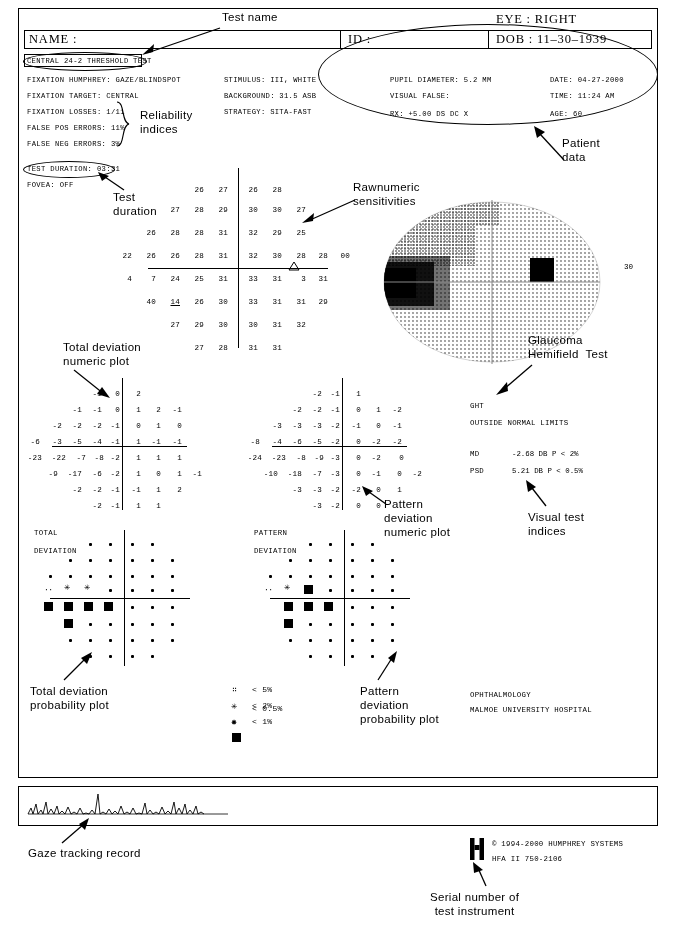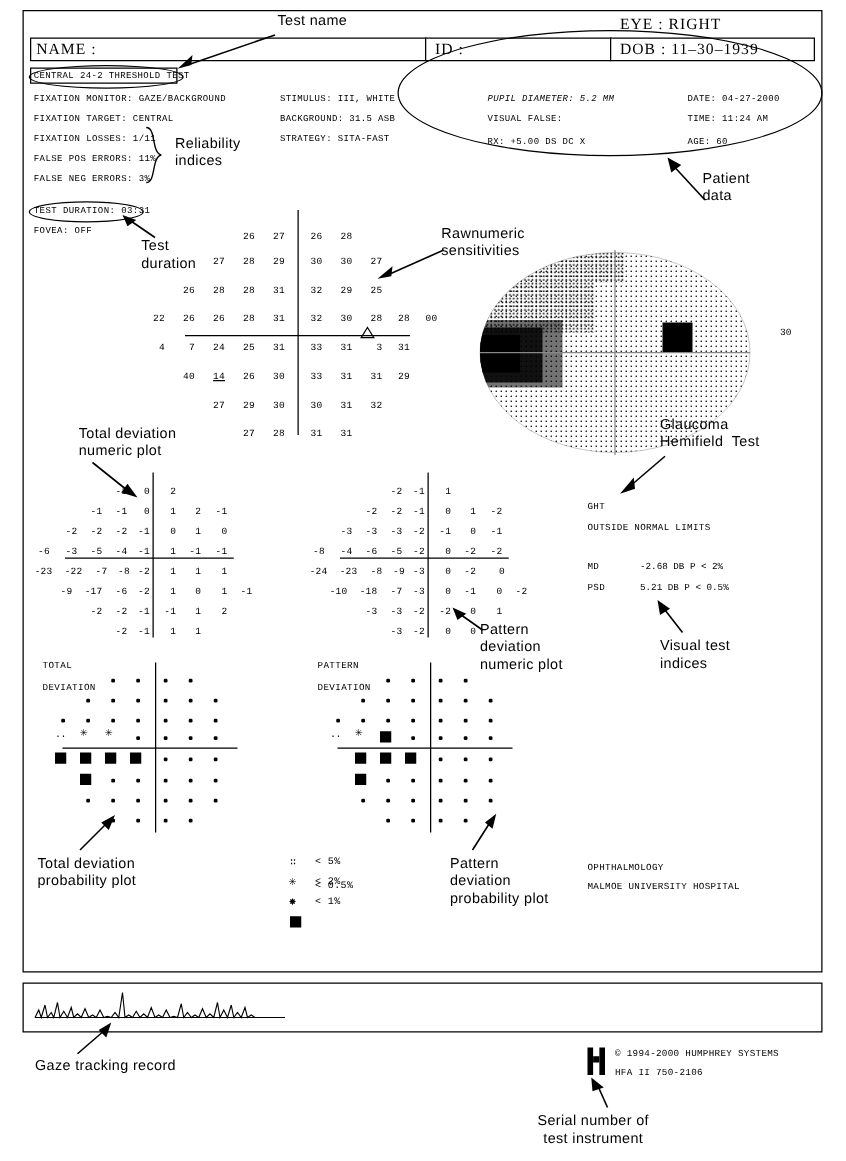--- a/index.html
+++ b/index.html
@@ -83,37 +83,37 @@
   <div class="abs name-box"></div>
   <div class="abs vline-id"></div>
   <div class="abs vline-dob"></div>
   <div class="abs serif name-lbl">NAME :</div>
   <div class="abs serif id-lbl">ID :</div>
   <div class="abs serif dob-lbl">DOB :  11–30–1939</div>
 
   <div class="abs test-box"></div>
   <div class="abs mono test-box-txt">CENTRAL 24-2 THRESHOLD TEST</div>
 
-  <div class="abs mono l-col" style="top:76px;">FIXATION MONITOR: GAZE/BACKGROUND</div>
+  <div class="abs mono l-col" style="top:76px;">FIXATION HUMPHREY: GAZE/BLINDSPOT</div>
   <div class="abs mono l-col" style="top:92px;">FIXATION TARGET: CENTRAL</div>
   <div class="abs mono l-col" style="top:108px;">FIXATION LOSSES: 1/11</div>
   <div class="abs mono l-col" style="top:124px;">FALSE POS ERRORS: 11%</div>
   <div class="abs mono l-col" style="top:140px;">FALSE NEG ERRORS: 3%</div>
   <div class="abs mono l-col" style="top:165px;">TEST DURATION: 03:31</div>
   <div class="abs mono l-col" style="top:181px;">FOVEA: OFF</div>
 
   <svg class="abs" style="left:115px;top:100px;" width="22" height="48">
     <path d="M2,2 C10,2 6,22 14,24 C6,26 10,46 2,46" fill="none" stroke="#000" stroke-width="1.1"></path>
   </svg>
 
   <div class="abs mono m-col" style="top:76px;">STIMULUS: III, WHITE</div>
   <div class="abs mono m-col" style="top:92px;">BACKGROUND: 31.5 ASB</div>
   <div class="abs mono m-col" style="top:108px;">STRATEGY: SITA-FAST</div>
 
-  <div class="abs mono p-col" style="top:76px;font-style:italic;">PUPIL DIAMETER: 5.2 MM</div>
+  <div class="abs mono p-col" style="top:76px;">PUPIL DIAMETER: 5.2 MM</div>
   <div class="abs mono p-col" style="top:92px;">VISUAL FALSE:</div>
   <div class="abs mono p-col" style="top:110px;">RX: +5.00 DS          DC X</div>
   <div class="abs mono p-col2" style="top:76px;">DATE: 04-27-2000</div>
   <div class="abs mono p-col2" style="top:92px;">TIME: 11:24 AM</div>
   <div class="abs mono p-col2" style="top:110px;">AGE: 60</div>
 
   <div class="abs ellipse ell-patient"></div>
   <div class="abs ellipse ell-test"></div>
   <div class="abs ellipse ell-dur"></div>
 

